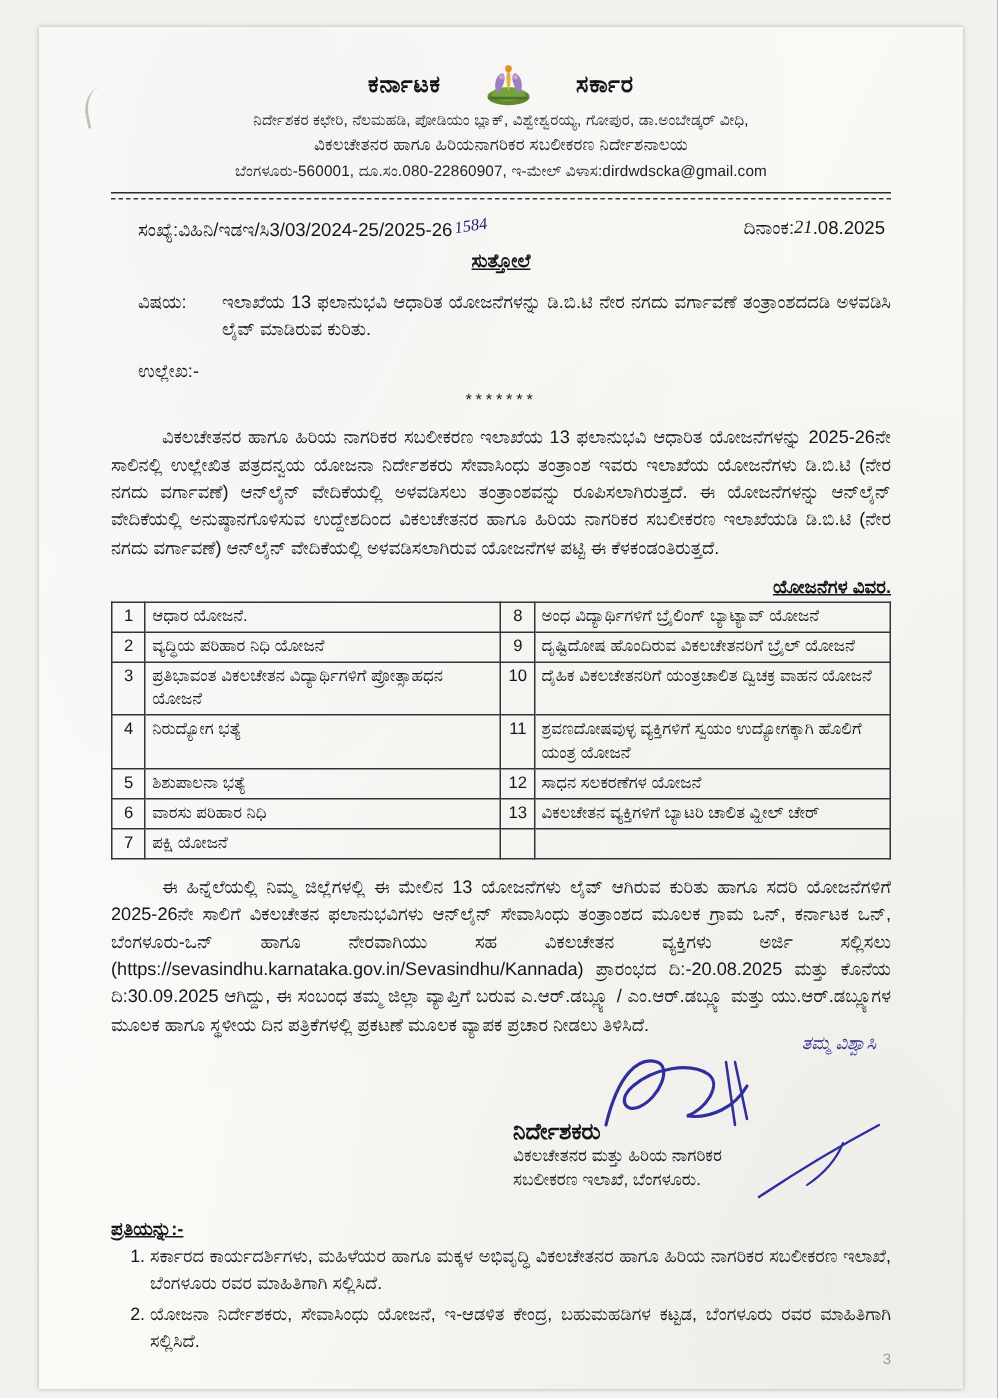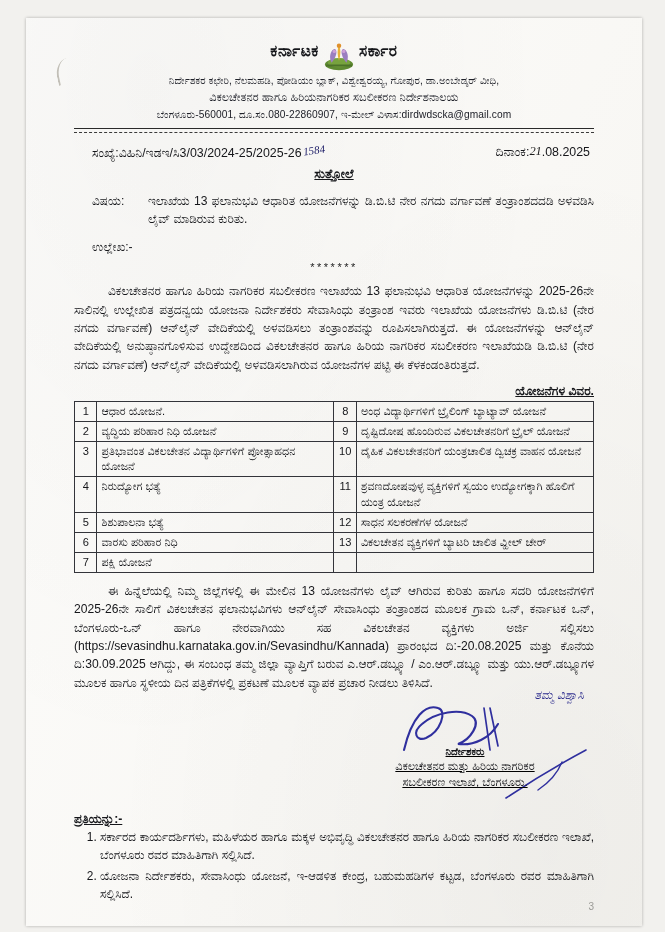--- a/index.html
+++ b/index.html
@@ -45,22 +45,22 @@
   }
   .content {
     position: absolute;
     left: 48px; top: 24px;
     width: 520px;
   }
 
   
   .hdr { text-align: center; }
   .hdr-top {
-    display: flex; align-items: flex-start; justify-content: center;
-    gap: 1px;
+    display: flex; align-items: center; justify-content: center;
+    gap: 26px;
   }
   .hdr-title {
     font-size: 15.5px; font-weight: bold; letter-spacing: .6px;
     color: #15161a;
   }
   .emblem { width: 38px; height: 30px; display: block; }
   .hdr-line {
     font-size: 11.2px; color: #20222a; line-height: 1.42;
     margin-top: 2px; letter-spacing: .1px;
   }
@@ -133,32 +133,32 @@
   }
   td.num { width: 22px; text-align: center; }
   td.txt { width: 232px; }
 
   
   .sign-wrap {
     margin-top: 14px; position: relative; height: 104px;
   }
   .sign-inner {
     position: absolute; right: 6px; top: 0;
-    width: 246px; text-align: center; text-decoration: underline;
+    width: 246px; text-align: left;
   }
   .sig-scribble {
     position: absolute; right: 62px; top: -4px;
     width: 140px; height: 52px; pointer-events: none;
   }
   .sig-strike {
     position: absolute; right: -4px; top: 40px;
     width: 92px; height: 56px; pointer-events: none;
   }
   .sig-name {
-    font-size: 10px; font-weight: bold; margin-top: 40px;
+    font-size: 15px; font-weight: bold; margin-top: 40px;
     position: relative; z-index: 2; color: #15161a;
   }
   .sig-desig {
     font-size: 11.3px; line-height: 1.42; color: #15161a;
     position: relative; z-index: 2;
   }
   .sig-hand-top {
     position: absolute; right: 4px; top: -18px;
     font-family: "Liberation Serif", serif; font-style: italic;
     color: #2a2a8c; font-size: 12px;

